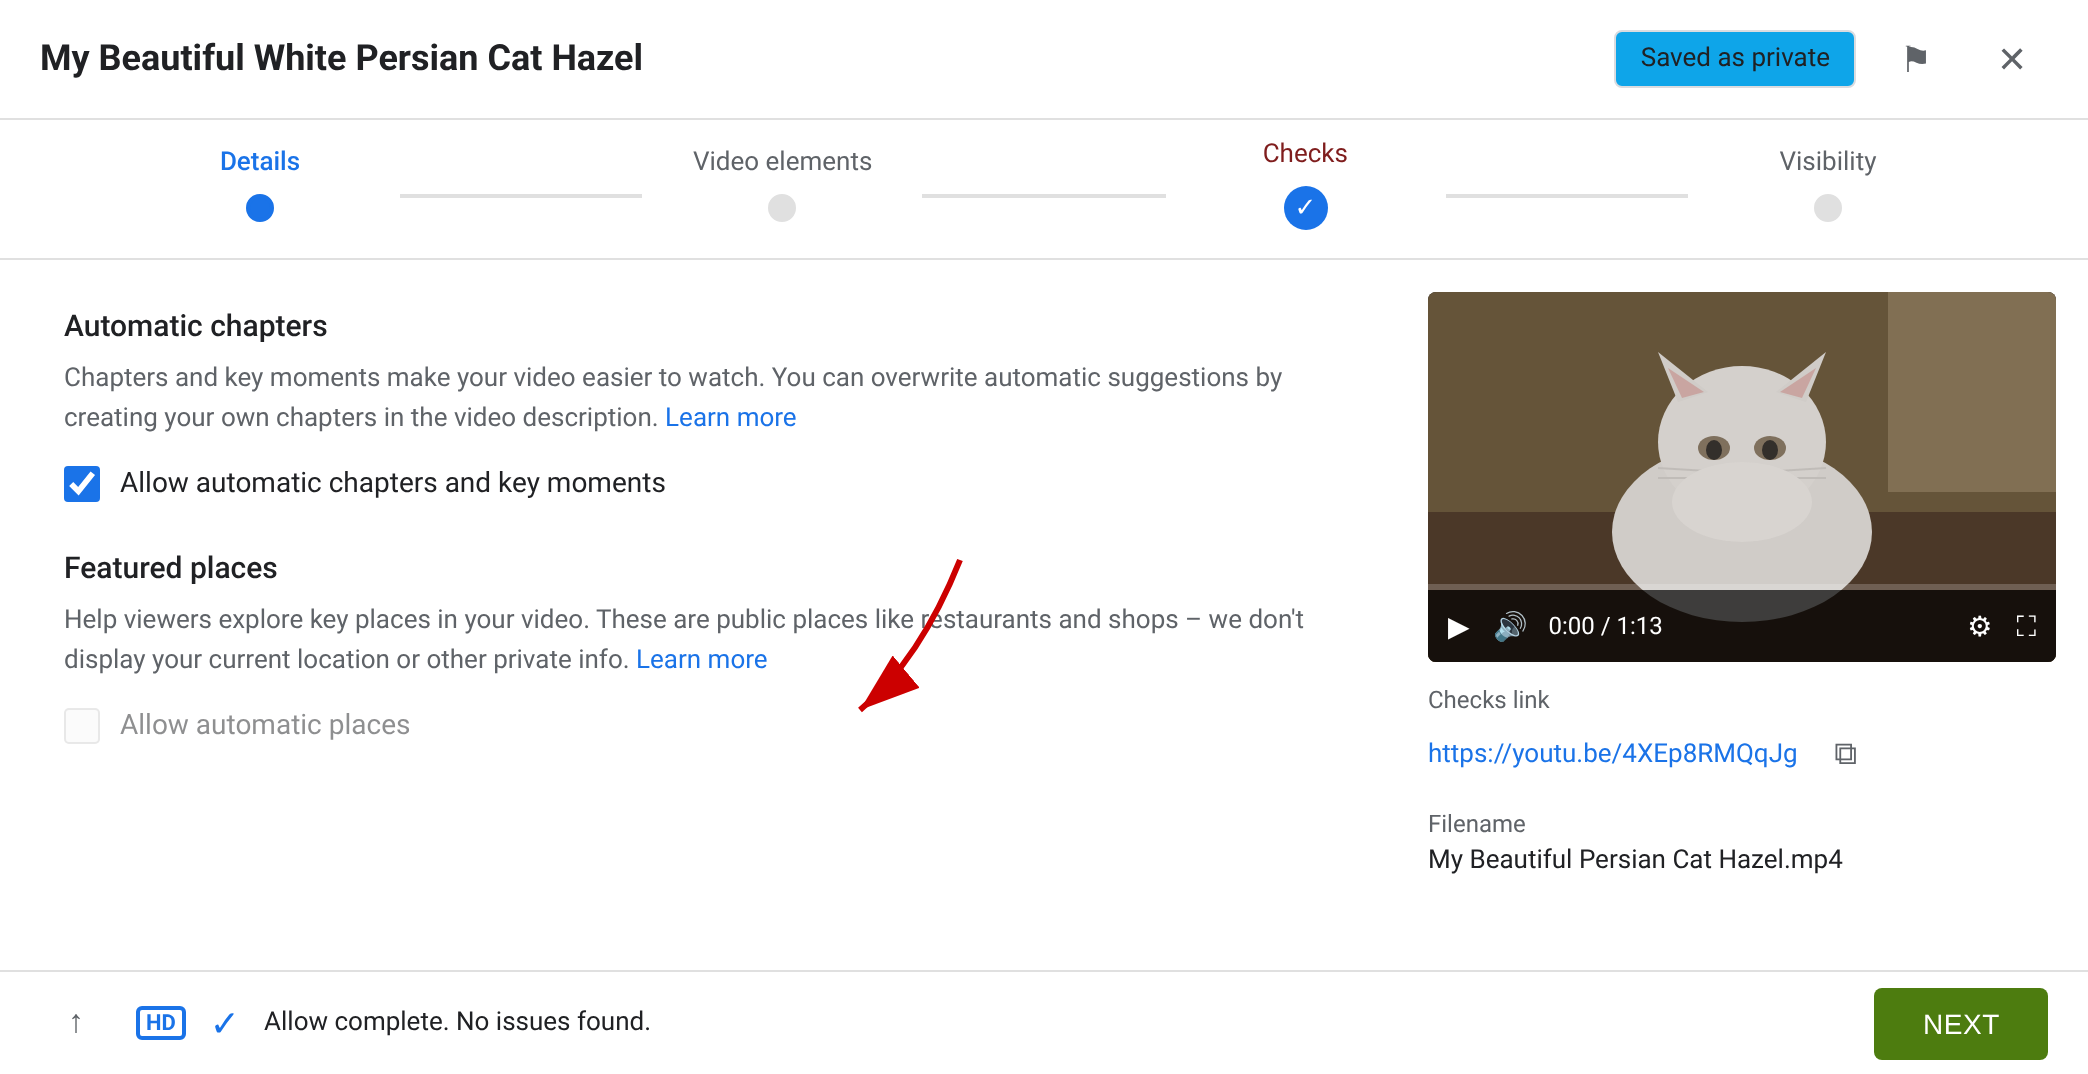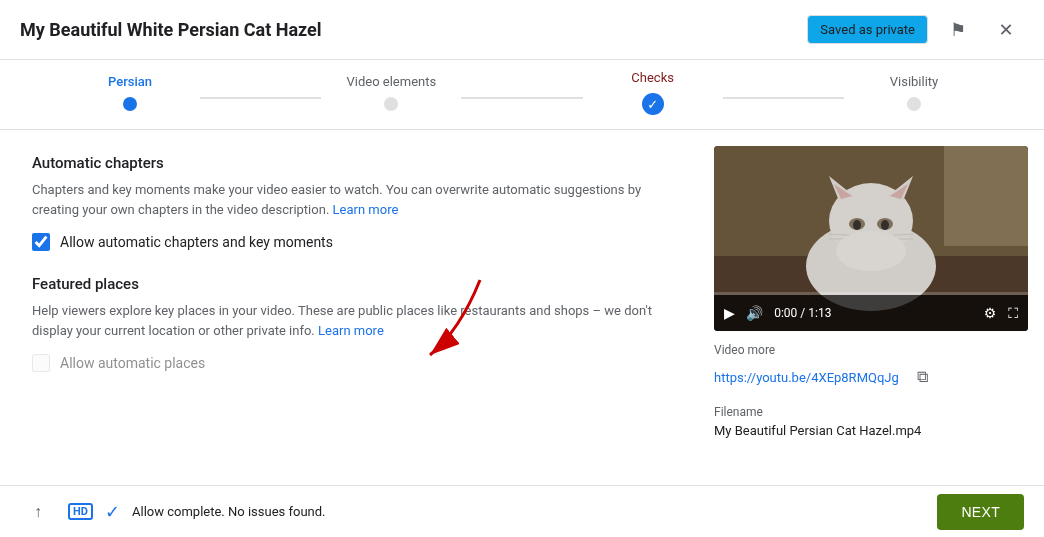--- a/index.html
+++ b/index.html
@@ -126,21 +126,21 @@
     <button class="icon-btn">
       <span>✕</span>
     </button>
   </div>
 </div>
 
 <div style="border-bottom: 1px solid #e0e0e0; padding: 10px 0 0 0; height: 70px;">
   <div class="steps-wrapper">
 
     <div class="step-group">
-      <span class="step-label active">Persian</span>
+      <span class="step-label active">Details</span>
       <div class="step-dot active"></div>
     </div>
 
     <div style="width:160px;height:2px;background:#e0e0e0;margin-bottom:-11px;"></div>
 
     <div class="step-group">
       <span class="step-label inactive">Video elements</span>
       <div class="step-dot inactive"></div>
     </div>
 
@@ -248,21 +248,21 @@
         </div>
         <button class="ctrl-btn">▶</button>
         <button class="ctrl-btn">🔊</button>
         <span style="color:#fff;font-size:12px;flex:1;">0:00 / 1:13</span>
         <button class="ctrl-btn">⚙</button>
         <button class="ctrl-btn">⛶</button>
       </div>
     </div>
 
     <div class="video-link-section">
-      <div class="field-label">Video more</div>
+      <div class="field-label">Checks link</div>
       <div class="link-row">
         <a class="video-url" href="#">https://youtu.be/4XEp8RMQqJg</a>
         <button class="copy-btn">
           <span>⧉</span>
         </button>
       </div>
     </div>
 
     <div class="filename-section">
       <div class="field-label">Filename</div>

